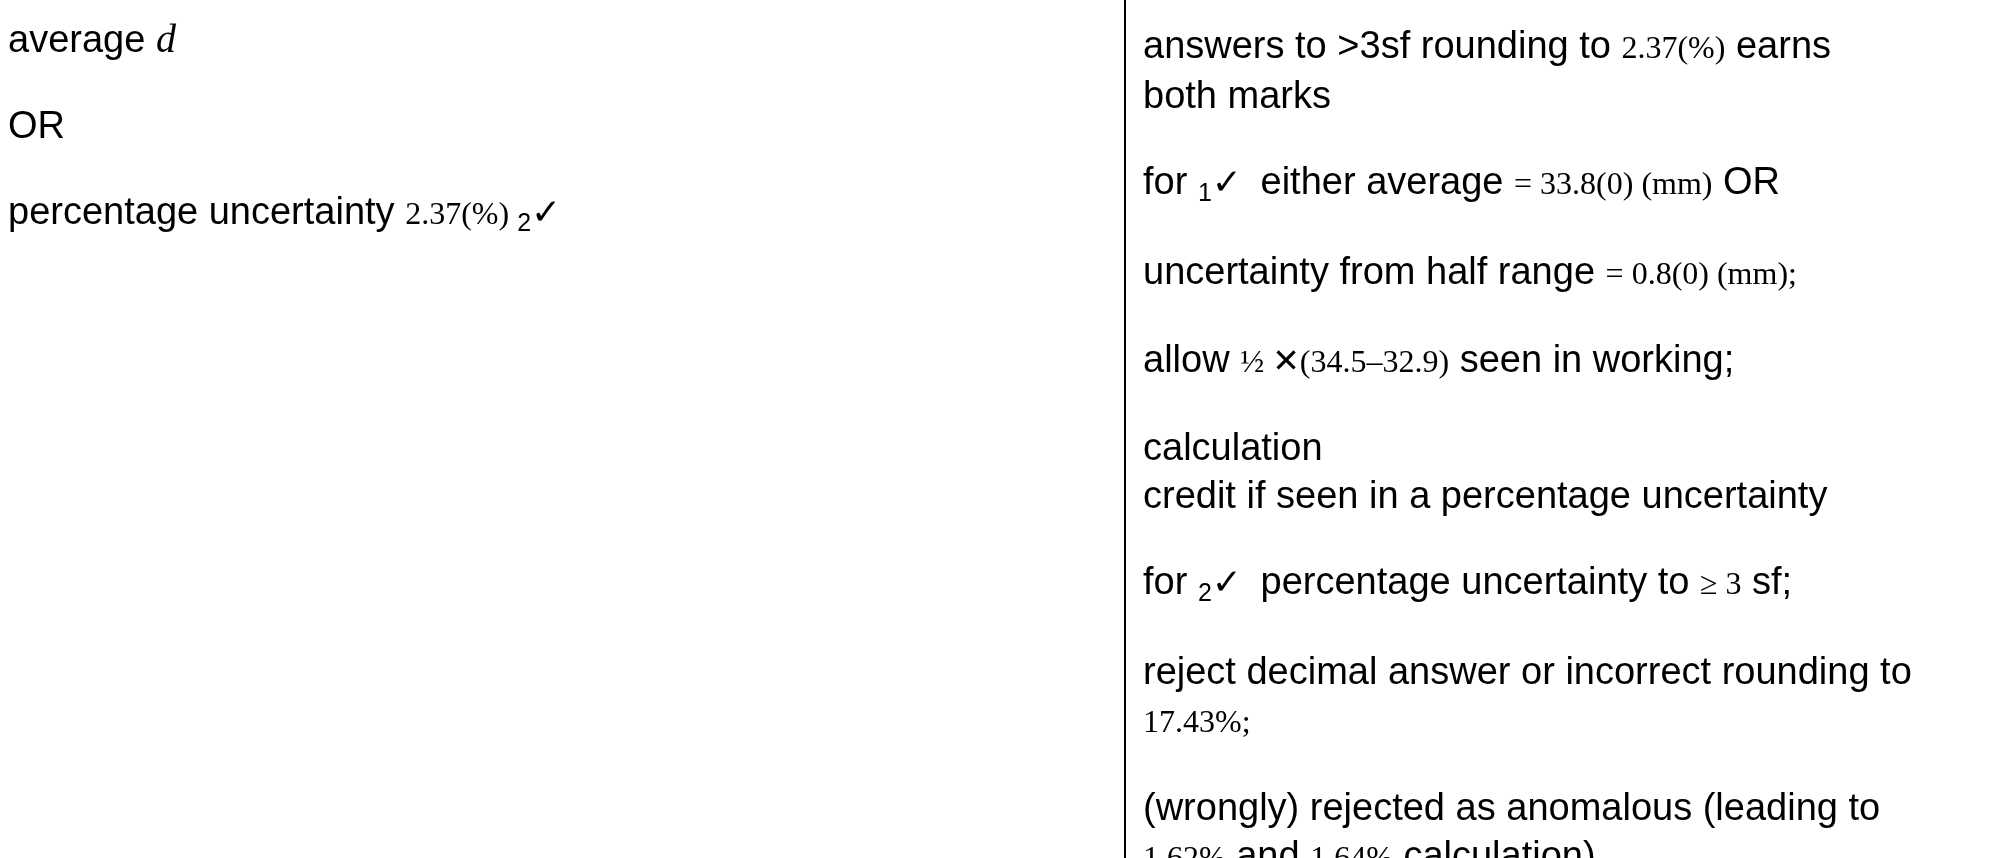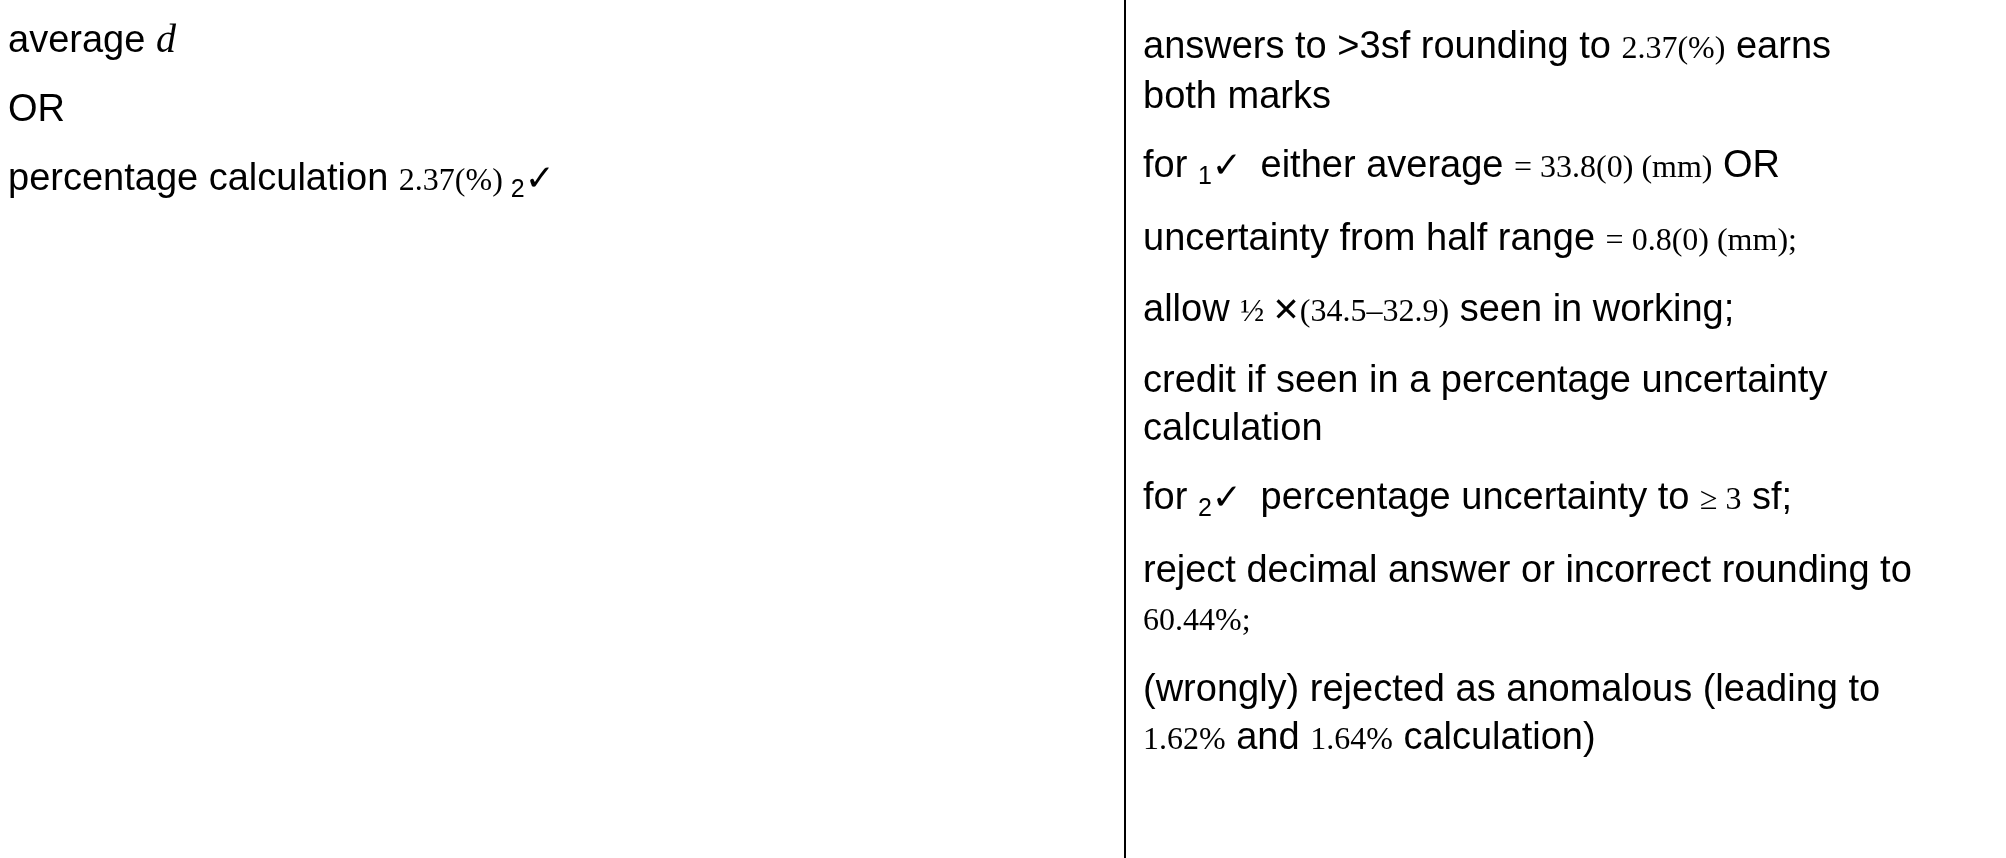--- a/index.html
+++ b/index.html
@@ -22,21 +22,21 @@
   }
   .divider {
     width: 2px;
     background: #000000;
     flex: 0 0 auto;
   }
   .col-right {
     flex: 1;
     padding: 21px 20px 0 17px;
   }
-  .block { margin-top: 21px; }
+  .block { margin-top: 38px; }
   .block:first-child { margin-top: 0; }
   
   .col-left .block:nth-child(4) { margin-top: 295px; }
   .line {
     font-family: "Liberation Sans", sans-serif;
     font-size: 38px;
     line-height: 48px;
     white-space: nowrap;
   }
   .run-sans { font-family: "Liberation Sans", sans-serif; }
@@ -69,47 +69,47 @@
 
 <div class="page" style="background: rgb(255, 255, 255); color: rgb(0, 0, 0);">
   <div class="col col-left">
       <div class="block">
         <div class="line"><span class="run-sans">average </span><span class="run-serif-italic">d</span></div>
       </div>
       <div class="block">
         <div class="line"><span class="run-sans">OR</span></div>
       </div>
       <div class="block">
-        <div class="line"><span class="run-sans">percentage calculation </span><span class="run-serif">2.37(%) </span><span class="run-sub">2</span><span class="run-tick">✓</span></div>
+        <div class="line"><span class="run-sans">percentage uncertainty </span><span class="run-serif">2.37(%) </span><span class="run-sub">2</span><span class="run-tick">✓</span></div>
       </div>
     </div>
   <div class="divider" style="background: rgb(0, 0, 0);"></div>
   <div class="col col-right">
       <div class="block">
         <div class="line"><span class="run-sans">answers to &gt;3sf rounding to </span><span class="run-serif">2.37(%)</span><span class="run-sans"> earns</span></div>
         <div class="line"><span class="run-sans">both marks</span></div>
       </div>
       <div class="block">
         <div class="line"><span class="run-sans">for </span><span class="run-sub">1</span><span class="run-tick">✓</span><span class="run-sans"> either average </span><span class="run-serif">= 33.8(0) (mm)</span><span class="run-sans"> OR</span></div>
       </div>
       <div class="block">
         <div class="line"><span class="run-sans">uncertainty from half range </span><span class="run-serif">= 0.8(0) (mm);</span></div>
       </div>
       <div class="block">
         <div class="line"><span class="run-sans">allow </span><span class="run-serif">½ </span><span class="run-mult">✕</span><span class="run-serif">(34.5–32.9)</span><span class="run-sans"> seen in working;</span></div>
       </div>
       <div class="block">
+        <div class="line"><span class="run-sans">calculation</span></div>
         <div class="line"><span class="run-sans">credit if seen in a percentage uncertainty</span></div>
-        <div class="line"><span class="run-sans">calculation</span></div>
       </div>
       <div class="block">
         <div class="line"><span class="run-sans">for </span><span class="run-sub">2</span><span class="run-tick">✓</span><span class="run-sans"> percentage uncertainty to </span><span class="run-serif">≥ 3</span><span class="run-sans"> sf;</span></div>
       </div>
       <div class="block">
         <div class="line"><span class="run-sans">reject decimal answer or incorrect rounding to</span></div>
-        <div class="line"><span class="run-serif">60.44%;</span></div>
+        <div class="line"><span class="run-serif">17.43%;</span></div>
       </div>
       <div class="block">
         <div class="line"><span class="run-sans">(wrongly) rejected as anomalous (leading to</span></div>
         <div class="line"><span class="run-serif">1.62%</span><span class="run-sans"> and </span><span class="run-serif">1.64%</span><span class="run-sans"> calculation)</span></div>
       </div>
     </div>
 </div>
 
 </body></html>

